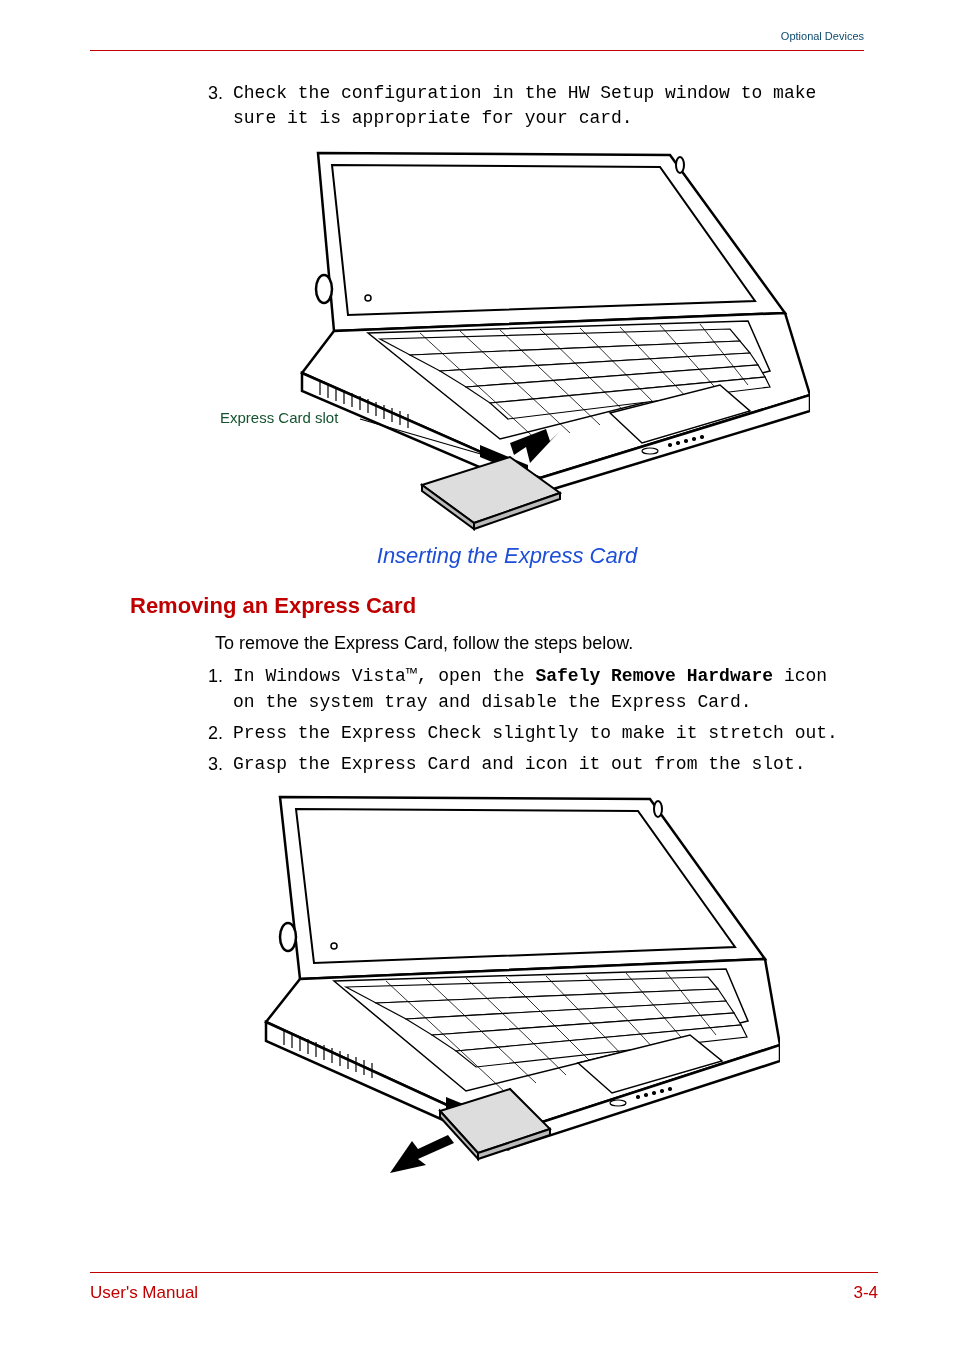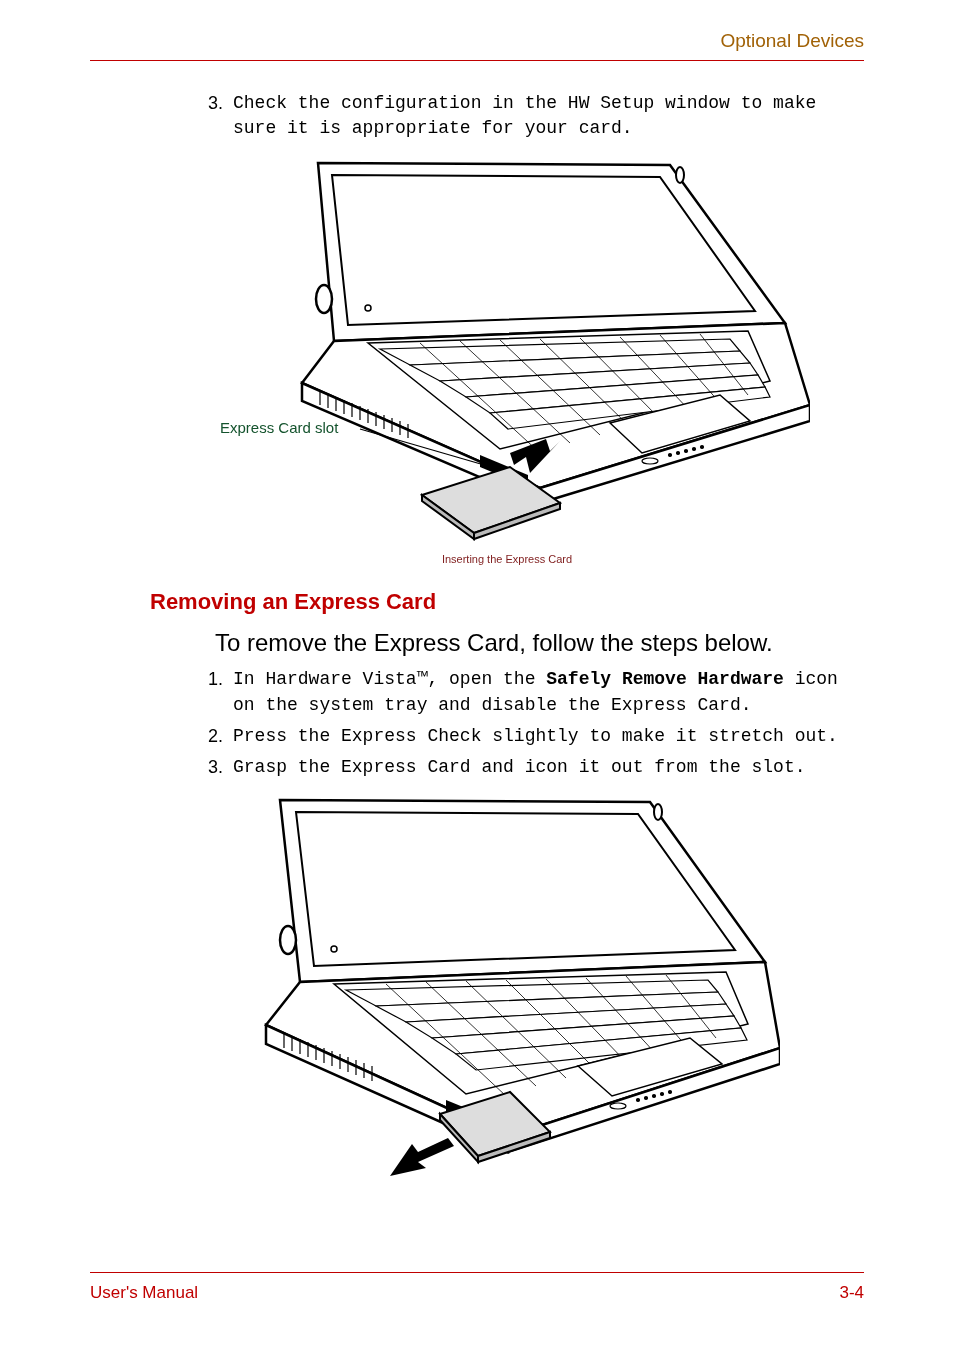--- a/index.html
+++ b/index.html
@@ -9,22 +9,22 @@
     height: 1351px;
     background: #fff;
     position: relative;
     color: #000;
   }
   .page {
     padding: 30px 90px 0 90px;
   }
   .header-right {
     text-align: right;
-    color: #a16207;
-    font-size: 19px;
+    color: #0c4a6e;
+    font-size: 11px;
     padding-bottom: 8px;
   }
   .header-rule {
     border: none;
     border-top: 1.5px solid #c00000;
     margin-bottom: 30px;
   }
   .step-list {
     margin-left: 115px;
     margin-right: 10px;
@@ -56,43 +56,44 @@
   .callout-label {
     position: absolute;
     left: -30px;
     top: 266px;
     color: #14532d;
     font-size: 15px;
     white-space: nowrap;
   }
   .figure-caption {
     text-align: center;
-    color: #7f1d1d;
-    font-size: 11px;
+    color: #1d4ed8;
+    font-style: italic;
+    font-size: 22px;
     margin: 8px 0 24px 0;
     padding-left: 60px;
   }
   .section-heading {
     color: #c00000;
     font-weight: bold;
     font-size: 22px;
-    margin: 10px 0 14px 60px;
+    margin: 10px 0 14px 40px;
   }
   .intro-para {
     margin-left: 125px;
     margin-right: 10px;
-    font-size: 24px;
+    font-size: 18px;
     margin-bottom: 10px;
   }
   .bold { font-weight: bold; }
   .footer {
     position: absolute;
     bottom: 48px;
     left: 90px;
-    right: 90px;
+    right: 76px;
     text-align: center;
   }
   .footer-rule {
     border: none;
     border-top: 1.5px solid #c00000;
     margin-bottom: 10px;
   }
   .footer-row {
     display: flex;
     justify-content: space-between;
@@ -193,21 +194,21 @@
   </div>
   <div class="figure-caption">Inserting the Express Card</div>
 
   <div class="section-heading">Removing an Express Card</div>
   <div class="intro-para">To remove the Express Card, follow the steps below.</div>
 
   <div class="step-list">
     <div class="step-item">
       <div class="step-num">1.</div>
       <div class="step-text">
-        <span>In Hardware Vista™, open the </span><span class="bold">Safely Remove Hardware</span><span> icon on the system tray and disable the Express Card.</span>
+        <span>In Windows Vista™, open the </span><span class="bold">Safely Remove Hardware</span><span> icon on the system tray and disable the Express Card.</span>
       </div>
     </div>
     <div class="step-item">
       <div class="step-num">2.</div>
       <div class="step-text">
         <span>Press the Express Check slightly to make it stretch out.</span><span class="bold"></span><span></span>
       </div>
     </div>
     <div class="step-item">
       <div class="step-num">3.</div>

